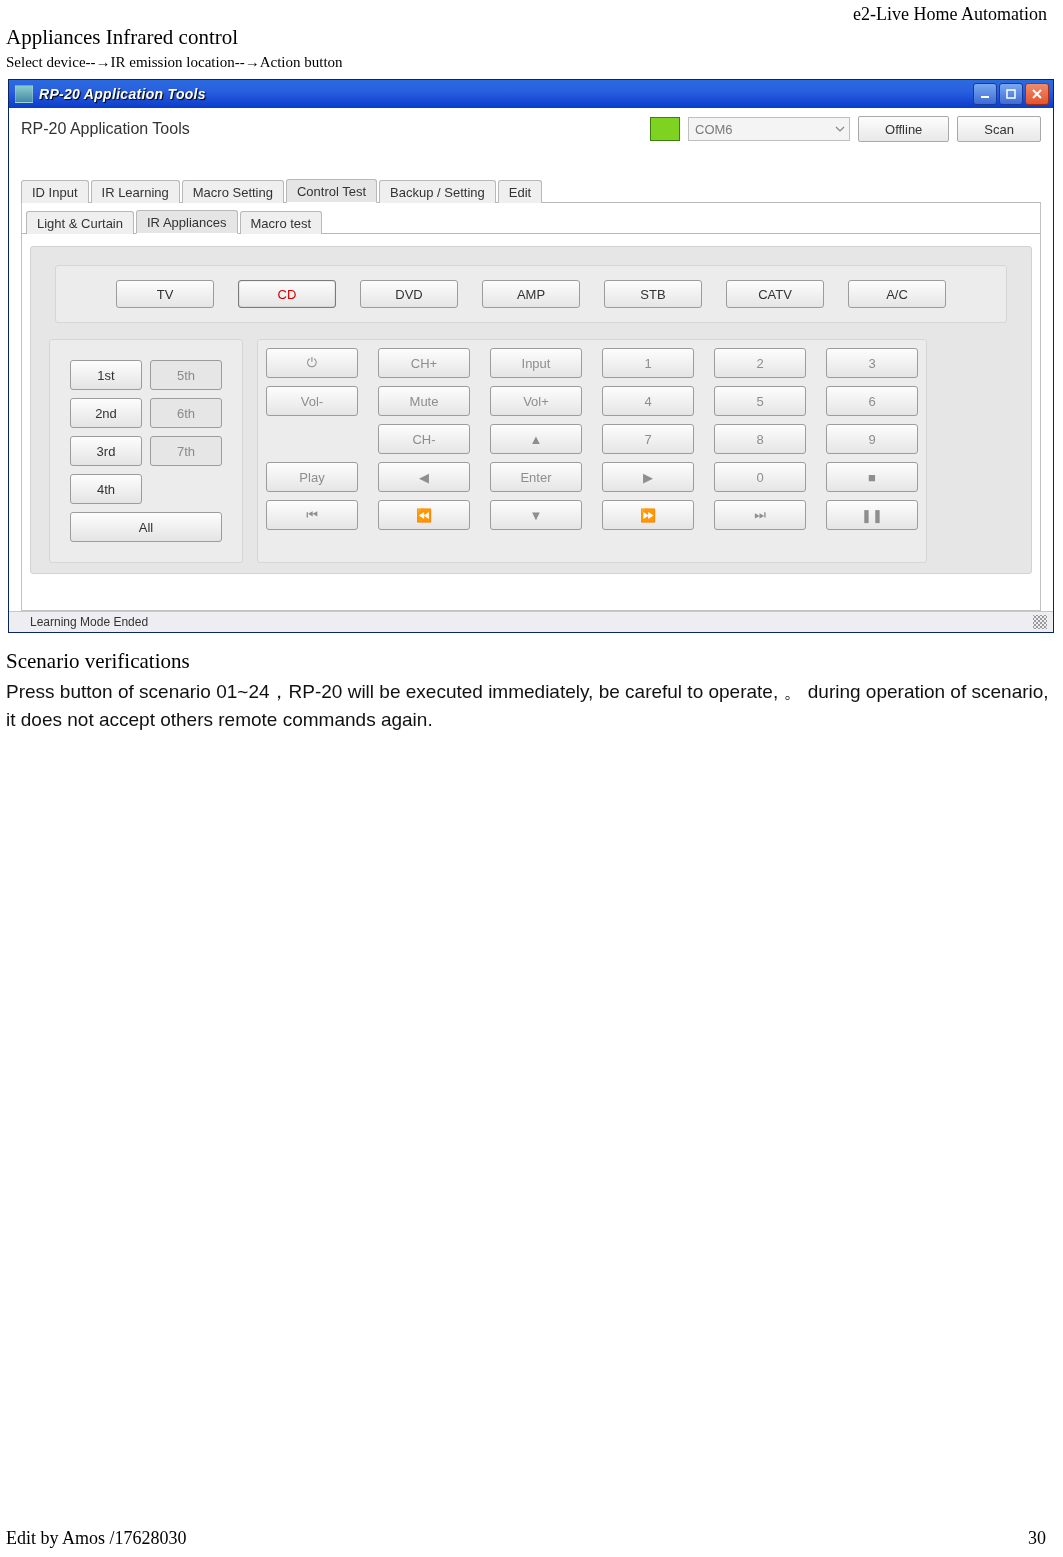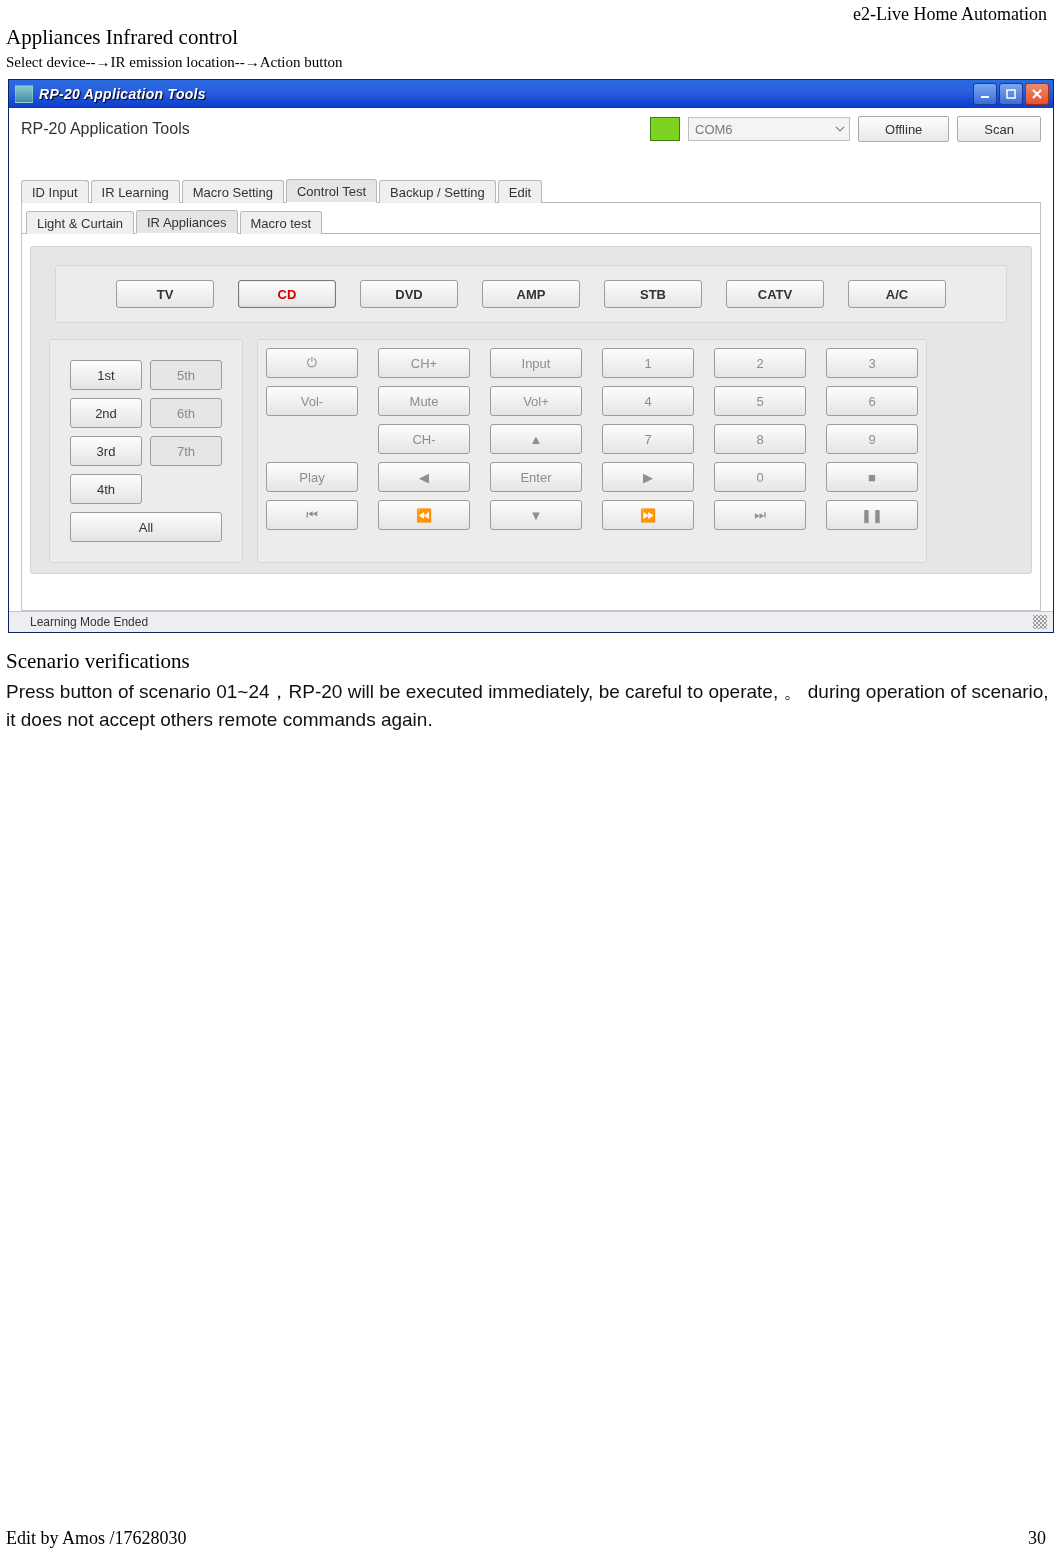--- a/index.html
+++ b/index.html
@@ -152,21 +152,20 @@
   }
   .devrow {
     border: 1px solid #d6d6d6;
     background: #ececec;
     border-radius: 3px;
     padding: 14px 10px;
     display: flex;
     gap: 24px;
     justify-content: center;
     margin: 0 18px 16px 18px;
-    font-weight: bold;
   }
   .devbtn {
     width: 96px; height: 26px;
     background: linear-gradient(#fdfdfd,#e5e5e5);
     border: 1px solid #9c9c9c;
     border-radius: 3px;
     font-size: 13px;
     color:#333;
     display:flex;align-items:center;justify-content:center;
   }

